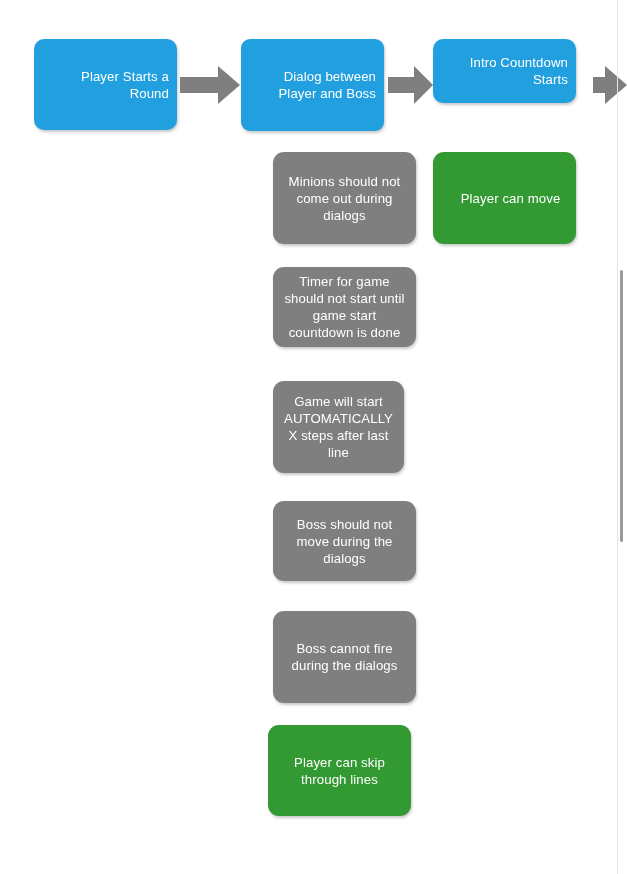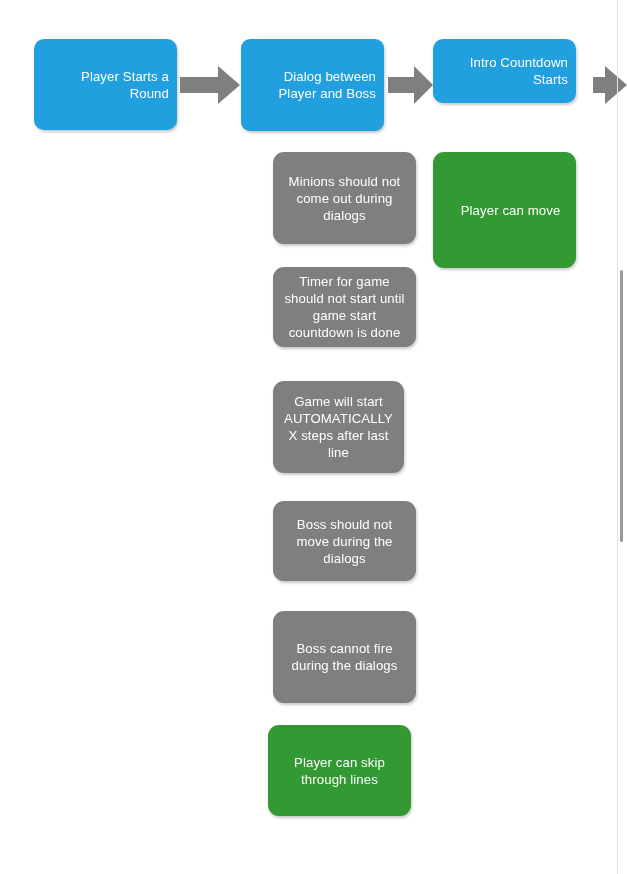--- a/index.html
+++ b/index.html
@@ -108,19 +108,19 @@
 <div class="node node-grey" style="left:241px; top:381px; width:131px; height:92px; border-radius:11px;">Game will start AUTOMATICALLY X steps after last line</div>
 
 <div class="node node-grey" style="left:241px; top:501px; width:143px; height:80px; border-radius:11px;">Boss should not move during the dialogs</div>
 
 <div class="node node-grey" style="left:241px; top:611px; width:143px; height:92px; border-radius:11px;">Boss cannot fire during the dialogs</div>
 
 <div class="node node-green" style="left:241px; top:725px; width:143px; height:91px; border-radius:11px;margin-left:27px;">Player can skip through lines</div>
 
 <div class="node node-blue" style="left:433px; top:39px; width:143px; height:64px; border-radius:10px;">Intro Countdown Starts</div>
 
-<div class="node node-green" style="left:433px; top:152px; width:143px; height:116px; border-radius:11px;padding-left:20px;">Player can move</div>
+<div class="node node-green" style="left:433px; top:152px; width:143px; height:92px; border-radius:11px;padding-left:20px;">Player can move</div>
 
 <div class="page-edge" style="left:617px;"></div>
 
 <div class="scroll-track" style="left:618px;">
   <div class="scroll-thumb" style="left:2px; top:270px; height:272px;"></div>
 </div>
 
 </body></html>

